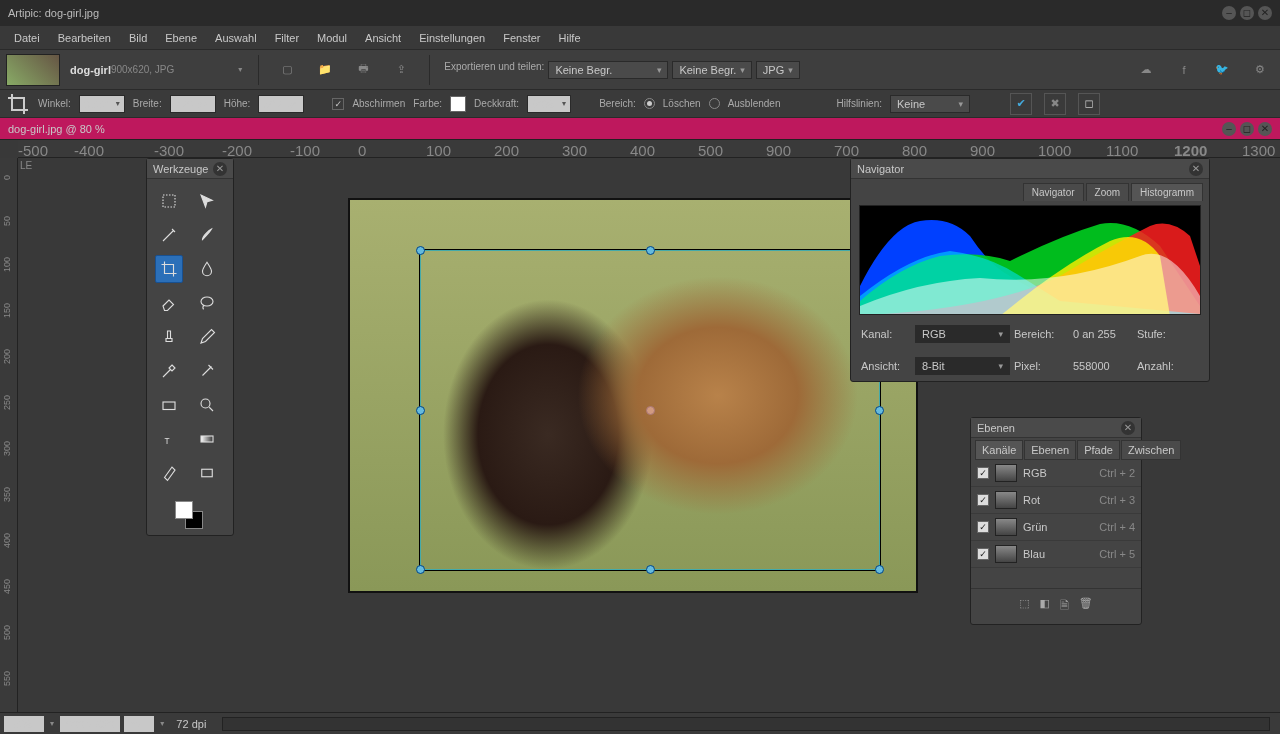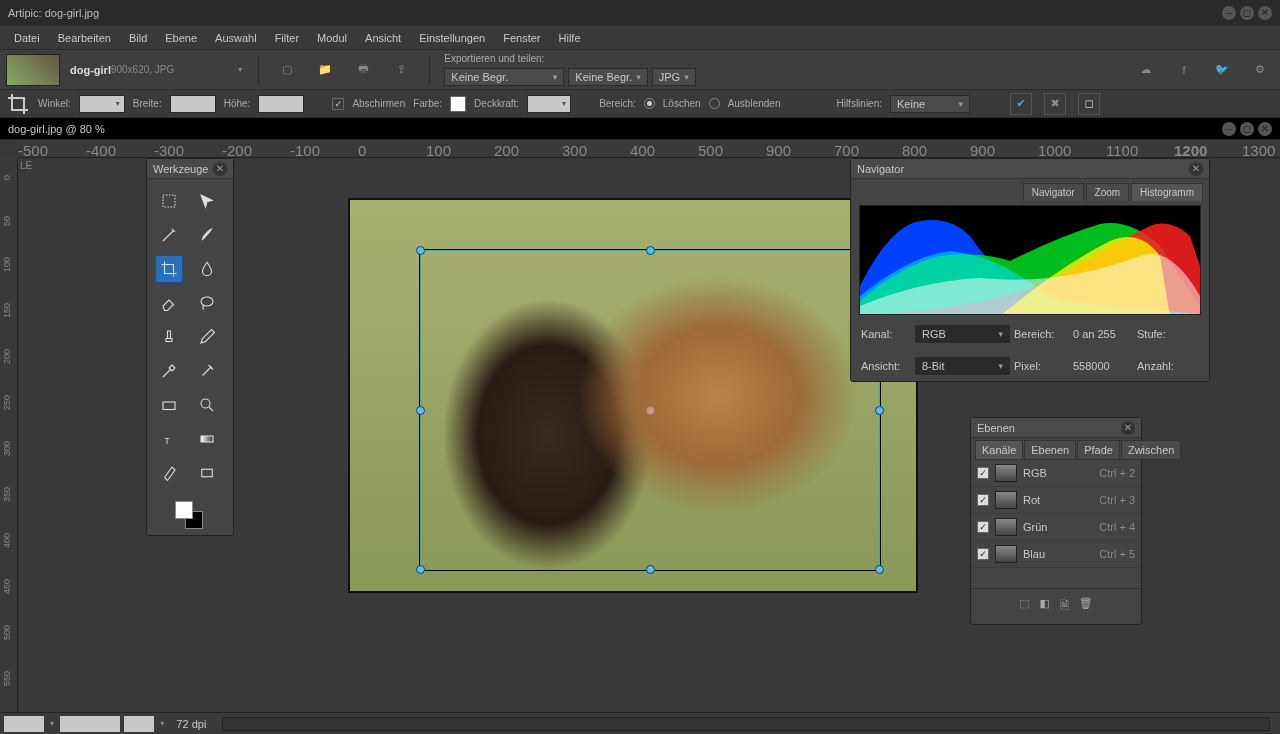--- a/index.html
+++ b/index.html
@@ -10,36 +10,36 @@
 .win-controls span{width:14px;height:14px;border-radius:50%;background:#555;display:inline-block;text-align:center;line-height:14px;font-size:10px;color:#222}
 .menubar{height:24px;background:#393939;display:flex;align-items:center;padding:0 6px;gap:2px;border-bottom:1px solid #2a2a2a}
 .menubar span{padding:4px 8px;cursor:pointer}
 .toolbar1{height:40px;background:#3e3e3e;display:flex;align-items:center;padding:0 6px;gap:10px;border-bottom:1px solid #2a2a2a}
 .thumb{width:54px;height:32px;background:linear-gradient(45deg,#8a6,#654);border:1px solid #222}
 .fileinfo{display:flex;flex-direction:row;margin-right:52px}
 .fileinfo .fn{font-weight:bold;color:#ddd}
 .fileinfo .fs{font-size:10px;color:#888}
 .tb-icon{width:28px;height:28px;display:flex;align-items:center;justify-content:center;color:#888}
 .divider{width:1px;height:30px;background:#2a2a2a;margin:0 4px}
-.export-area{flex:1;display:flex;flex-direction:column;gap:4px}
+.export-area{flex:1;display:flex;flex-direction:row;gap:4px}
 .export-area .lbl{font-size:10px;color:#aaa}
 .export-row{display:flex;gap:4px}
 .select{background:#4a4a4a;border:1px solid #2a2a2a;padding:2px 6px;display:flex;align-items:center;justify-content:space-between;min-width:70px;height:18px}
 .select::after{content:"▾";font-size:9px;color:#999;margin-left:4px}
 .toolbar2{height:28px;background:#3a3a3a;display:flex;align-items:center;padding:0 6px;gap:8px;border-bottom:1px solid #2a2a2a}
 .crop-ico{width:24px;height:24px;display:flex;align-items:center;justify-content:center}
 .lbl2{color:#aaa;font-size:10px}
 .input-sm{background:#c8c8c8;color:#222;border:1px solid #2a2a2a;padding:2px 4px;width:46px;height:18px;display:flex;align-items:center;justify-content:space-between}
 .input-sm.spin::after{content:"▾";font-size:8px;color:#555}
 .chk{width:12px;height:12px;background:#3a3a3a;border:1px solid #666;display:inline-flex;align-items:center;justify-content:center;font-size:9px}
 .swatch{width:16px;height:16px;background:#fff;border:1px solid #666}
 .radio{width:11px;height:11px;border-radius:50%;border:1px solid #888;display:inline-flex;align-items:center;justify-content:center}
 .radio.on::after{content:"";width:5px;height:5px;border-radius:50%;background:#ccc}
 .action-btn{width:22px;height:22px;display:flex;align-items:center;justify-content:center;border:1px solid #555;margin-left:4px}
-.doctab{height:22px;background:#000000;display:flex;align-items:center;justify-content:space-between;padding:0 8px;border-bottom:1px solid #222}
+.doctab{height:22px;background:#be185d;display:flex;align-items:center;justify-content:space-between;padding:0 8px;border-bottom:1px solid #222}
 .ruler-h{height:18px;background:#3a3a3a;position:relative;border-bottom:1px solid #222;margin-left:18px}
 .ruler-h span{position:absolute;top:2px;font-size:15px;color:#888}
 .workspace{position:relative;height:570px;background:#fdba74;display:flex}
 .ruler-v{width:18px;background:#3a3a3a;border-right:1px solid #222;position:relative}
 .ruler-v span{position:absolute;left:2px;font-size:9px;color:#888;transform:rotate(-90deg);transform-origin:left top}
 .canvas-area{flex:1;position:relative;background:#393939}
 .le-tag{position:absolute;top:2px;left:2px;font-size:10px;color:#888}
 .img-wrap{position:absolute;left:330px;top:40px;width:570px;height:395px;background:#fff;border:2px solid #111}
 .img-photo{width:100%;height:100%;background:
  radial-gradient(ellipse 200px 170px at 65% 50%, #b8824a 0%, #9e6a38 40%, transparent 70%),
@@ -188,21 +188,21 @@
   <span>dog-girl.jpg @ 80 %</span>
   <div class="win-controls">
     <span>–</span>
     <span>◻</span>
     <span>✕</span>
   </div>
 </div>
 
 <div class="ruler-h" id="ruler-h">
     <span style="left: 0px;">-500</span>
-    <span style="left: 68px; text-align: right;">-400</span>
+    <span style="left: 56px; text-align: right;">-400</span>
     <span style="left: 136px;">-300</span>
     <span style="left: 204px;">-200</span>
     <span style="left: 272px;">-100</span>
     <span style="left: 340px;">0</span>
     <span style="left: 408px;">100</span>
     <span style="left: 476px;">200</span>
     <span style="left: 544px;">300</span>
     <span style="left: 612px;">400</span>
     <span style="left: 680px;">500</span>
     <span style="left: 748px;">900</span>

